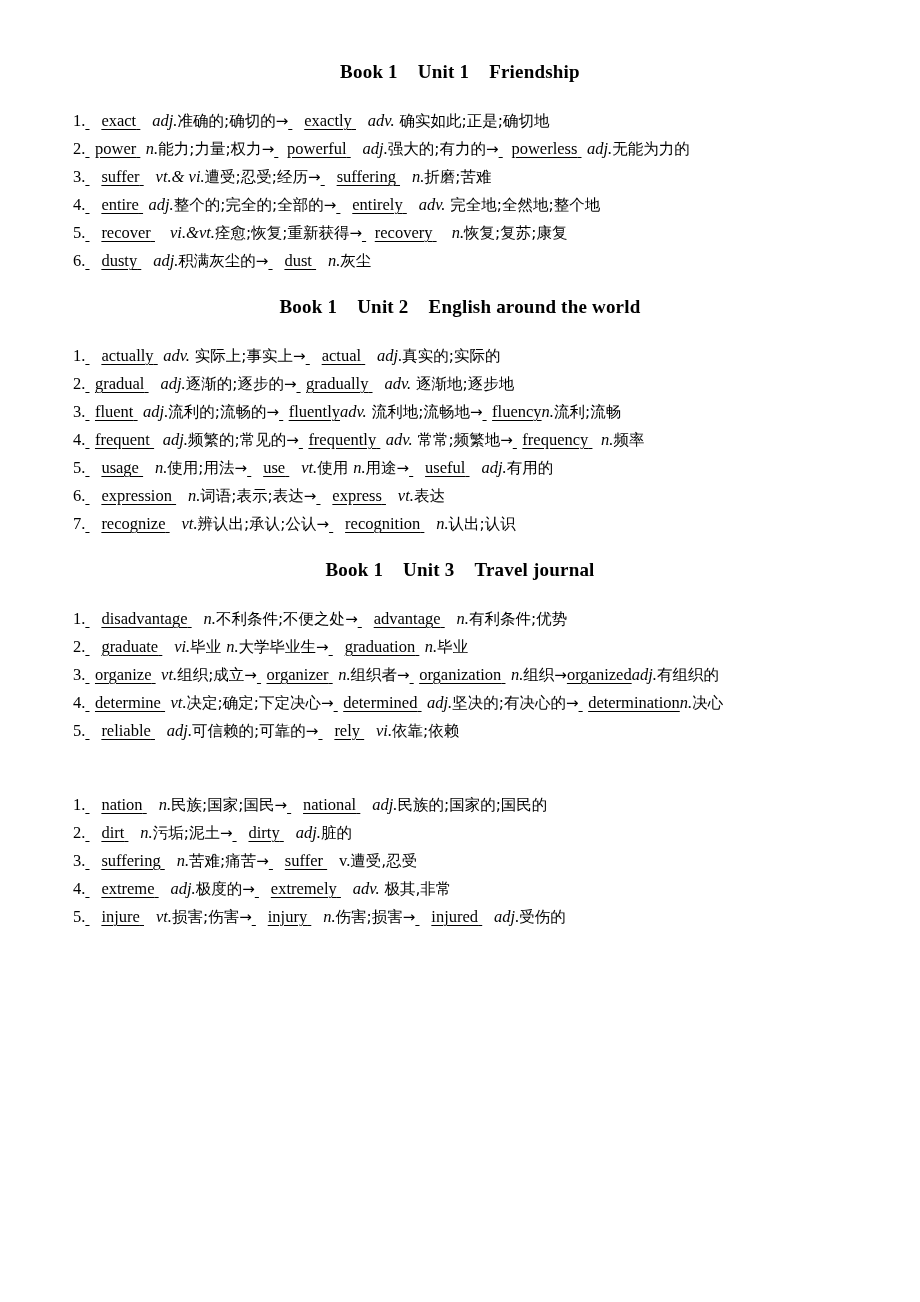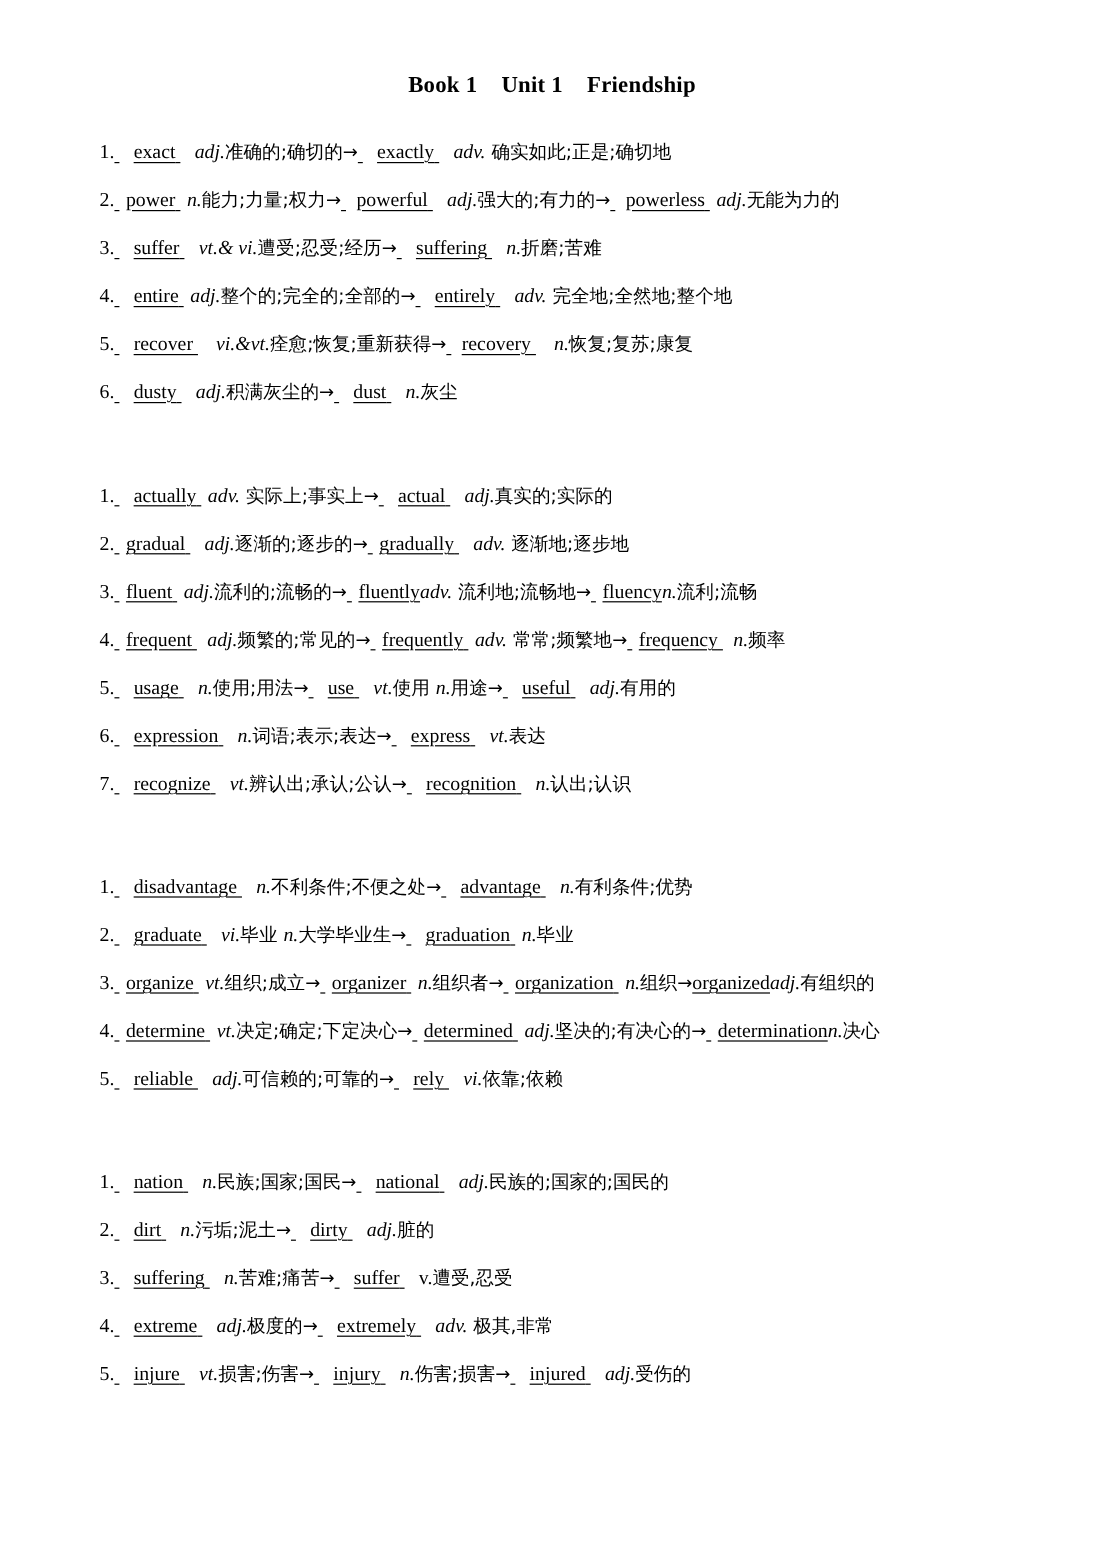--- a/index.html
+++ b/index.html
@@ -13,43 +13,42 @@
     height: 1302px;
     font-family: "Liberation Serif", "DejaVu Serif", serif;
     color: #000000;
     overflow: hidden;
   }
   .page {
     position: relative;
     width: 920px;
     height: 1302px;
     box-sizing: border-box;
-    padding: 0 55px;
+    padding: 0 73px;
   }
 
   
   .unit-heading {
     text-align: center;
     font-weight: bold;
     font-size: 19px;
     letter-spacing: 0.2px;
     line-height: 1.1;
   }
   .unit-heading .hd-gap {
     display: inline-block;
     width: 20px;
   }
 
   
   .entry {
     font-size: 16.5px;
-    line-height: 40px;
+    line-height: 27px;
     white-space: nowrap;
     letter-spacing: 0;
-    margin-left: 28px;
   }
   .entry.wrap-line {
     padding-left: 26px;
   }
   .num {
     font-family: "Liberation Serif", "DejaVu Serif", serif;
   }
   
   .blank {
     text-decoration: underline;
@@ -90,29 +89,31 @@
   <div id="sections-root">
       <div class="unit-heading"><span>Book 1</span><span class="hd-gap"></span><span>Unit 1</span><span class="hd-gap"></span><span>Friendship</span></div>
       <div class="gap-h2e"></div>
       <div class="entry"><span class="num">1.</span><span class="pad" style="width: 16px;">&nbsp;</span><span class="blank">exact</span><span class="pad" style="width: 16px;">&nbsp;</span><span class="pos">adj.</span><span class="cn">准确的;确切的</span><span class="arrow">→</span><span class="pad" style="width: 16px;">&nbsp;</span><span class="blank">exactly</span><span class="pad" style="width: 16px;">&nbsp;</span><span class="pos">adv.</span><span class="cn"> 确实如此;正是;确切地</span></div>
       <div class="entry"><span class="num">2.</span><span class="pad" style="width: 9.6px;">&nbsp;</span><span class="blank">power</span><span class="pad" style="width: 9.6px;">&nbsp;</span><span class="pos">n.</span><span class="cn">能力;力量;权力</span><span class="arrow">→</span><span class="pad" style="width: 12.8px;">&nbsp;</span><span class="blank">powerful</span><span class="pad" style="width: 16px;">&nbsp;</span><span class="pos">adj.</span><span class="cn">强大的;有力的</span><span class="arrow">→</span><span class="pad" style="width: 12.8px;">&nbsp;</span><span class="blank">powerless</span><span class="pad" style="width: 9.6px;">&nbsp;</span><span class="pos">adj.</span><span class="cn">无能为力的</span></div>
       <div class="entry"><span class="num">3.</span><span class="pad" style="width: 16px;">&nbsp;</span><span class="blank">suffer</span><span class="pad" style="width: 16px;">&nbsp;</span><span class="pos">vt.&amp; vi.</span><span class="cn">遭受;忍受;经历</span><span class="arrow">→</span><span class="pad" style="width: 16px;">&nbsp;</span><span class="blank">suffering</span><span class="pad" style="width: 16px;">&nbsp;</span><span class="pos">n.</span><span class="cn">折磨;苦难</span></div>
       <div class="entry"><span class="num">4.</span><span class="pad" style="width: 16px;">&nbsp;</span><span class="blank">entire</span><span class="pad" style="width: 9.6px;">&nbsp;</span><span class="pos">adj.</span><span class="cn">整个的;完全的;全部的</span><span class="arrow">→</span><span class="pad" style="width: 16px;">&nbsp;</span><span class="blank">entirely</span><span class="pad" style="width: 16px;">&nbsp;</span><span class="pos">adv.</span><span class="cn"> 完全地;全然地;整个地</span></div>
       <div class="entry"><span class="num">5.</span><span class="pad" style="width: 16px;">&nbsp;</span><span class="blank">recover</span><span class="pad" style="width: 19.2px;">&nbsp;</span><span class="pos">vi.&amp;vt.</span><span class="cn">痊愈;恢复;重新获得</span><span class="arrow">→</span><span class="pad" style="width: 12.8px;">&nbsp;</span><span class="blank">recovery</span><span class="pad" style="width: 19.2px;">&nbsp;</span><span class="pos">n.</span><span class="cn">恢复;复苏;康复</span></div>
       <div class="entry"><span class="num">6.</span><span class="pad" style="width: 16px;">&nbsp;</span><span class="blank">dusty</span><span class="pad" style="width: 16px;">&nbsp;</span><span class="pos">adj.</span><span class="cn">积满灰尘的</span><span class="arrow">→</span><span class="pad" style="width: 16px;">&nbsp;</span><span class="blank">dust</span><span class="pad" style="width: 16px;">&nbsp;</span><span class="pos">n.</span><span class="cn">灰尘</span></div>
       <div class="gap-e2h"></div>
+      <div class="unit-heading"><span>Book 1</span><span class="hd-gap"></span><span>Unit 2</span><span class="hd-gap"></span><span>English around the world</span></div>
       <div class="gap-h2e"></div>
       <div class="entry"><span class="num">1.</span><span class="pad" style="width: 16px;">&nbsp;</span><span class="blank">actually</span><span class="pad" style="width: 9.6px;">&nbsp;</span><span class="pos">adv.</span><span class="cn"> 实际上;事实上</span><span class="arrow">→</span><span class="pad" style="width: 16px;">&nbsp;</span><span class="blank">actual</span><span class="pad" style="width: 16px;">&nbsp;</span><span class="pos">adj.</span><span class="cn">真实的;实际的</span></div>
       <div class="entry"><span class="num">2.</span><span class="pad" style="width: 9.6px;">&nbsp;</span><span class="blank">gradual</span><span class="pad" style="width: 16px;">&nbsp;</span><span class="pos">adj.</span><span class="cn">逐渐的;逐步的</span><span class="arrow">→</span><span class="pad" style="width: 9.6px;">&nbsp;</span><span class="blank">gradually</span><span class="pad" style="width: 16px;">&nbsp;</span><span class="pos">adv.</span><span class="cn"> 逐渐地;逐步地</span></div>
       <div class="entry"><span class="num">3.</span><span class="pad" style="width: 9.6px;">&nbsp;</span><span class="blank">fluent</span><span class="pad" style="width: 9.6px;">&nbsp;</span><span class="pos">adj.</span><span class="cn">流利的;流畅的</span><span class="arrow">→</span><span class="pad" style="width: 9.6px;">&nbsp;</span><span class="blank">fluently</span><span class="pos">adv.</span><span class="cn"> 流利地;流畅地</span><span class="arrow">→</span><span class="pad" style="width: 9.6px;">&nbsp;</span><span class="blank">fluency</span><span class="pos">n.</span><span class="cn">流利;流畅</span></div>
       <div class="entry"><span class="num">4.</span><span class="pad" style="width: 9.6px;">&nbsp;</span><span class="blank">frequent</span><span class="pad" style="width: 12.8px;">&nbsp;</span><span class="pos">adj.</span><span class="cn">频繁的;常见的</span><span class="arrow">→</span><span class="pad" style="width: 9.6px;">&nbsp;</span><span class="blank">frequently</span><span class="pad" style="width: 9.6px;">&nbsp;</span><span class="pos">adv.</span><span class="cn"> 常常;频繁地</span><span class="arrow">→</span><span class="pad" style="width: 9.6px;">&nbsp;</span><span class="blank">frequency</span><span class="pad" style="width: 12.8px;">&nbsp;</span><span class="pos">n.</span><span class="cn">频率</span></div>
       <div class="entry"><span class="num">5.</span><span class="pad" style="width: 16px;">&nbsp;</span><span class="blank">usage</span><span class="pad" style="width: 16px;">&nbsp;</span><span class="pos">n.</span><span class="cn">使用;用法</span><span class="arrow">→</span><span class="pad" style="width: 16px;">&nbsp;</span><span class="blank">use</span><span class="pad" style="width: 16px;">&nbsp;</span><span class="pos">vt.</span><span class="cn">使用 </span><span class="pos">n.</span><span class="cn">用途</span><span class="arrow">→</span><span class="pad" style="width: 16px;">&nbsp;</span><span class="blank">useful</span><span class="pad" style="width: 16px;">&nbsp;</span><span class="pos">adj.</span><span class="cn">有用的</span></div>
       <div class="entry"><span class="num">6.</span><span class="pad" style="width: 16px;">&nbsp;</span><span class="blank">expression</span><span class="pad" style="width: 16px;">&nbsp;</span><span class="pos">n.</span><span class="cn">词语;表示;表达</span><span class="arrow">→</span><span class="pad" style="width: 16px;">&nbsp;</span><span class="blank">express</span><span class="pad" style="width: 16px;">&nbsp;</span><span class="pos">vt.</span><span class="cn">表达</span></div>
       <div class="entry"><span class="num">7.</span><span class="pad" style="width: 16px;">&nbsp;</span><span class="blank">recognize</span><span class="pad" style="width: 16px;">&nbsp;</span><span class="pos">vt.</span><span class="cn">辨认出;承认;公认</span><span class="arrow">→</span><span class="pad" style="width: 16px;">&nbsp;</span><span class="blank">recognition</span><span class="pad" style="width: 16px;">&nbsp;</span><span class="pos">n.</span><span class="cn">认出;认识</span></div>
       <div class="gap-e2h"></div>
+      <div class="unit-heading"><span>Book 1</span><span class="hd-gap"></span><span>Unit 3</span><span class="hd-gap"></span><span>Travel journal</span></div>
       <div class="gap-h2e"></div>
       <div class="entry"><span class="num">1.</span><span class="pad" style="width: 16px;">&nbsp;</span><span class="blank">disadvantage</span><span class="pad" style="width: 16px;">&nbsp;</span><span class="pos">n.</span><span class="cn">不利条件;不便之处</span><span class="arrow">→</span><span class="pad" style="width: 16px;">&nbsp;</span><span class="blank">advantage</span><span class="pad" style="width: 16px;">&nbsp;</span><span class="pos">n.</span><span class="cn">有利条件;优势</span></div>
       <div class="entry"><span class="num">2.</span><span class="pad" style="width: 16px;">&nbsp;</span><span class="blank">graduate</span><span class="pad" style="width: 16px;">&nbsp;</span><span class="pos">vi.</span><span class="cn">毕业 </span><span class="pos">n.</span><span class="cn">大学毕业生</span><span class="arrow">→</span><span class="pad" style="width: 16px;">&nbsp;</span><span class="blank">graduation</span><span class="pad" style="width: 9.6px;">&nbsp;</span><span class="pos">n.</span><span class="cn">毕业</span></div>
       <div class="entry"><span class="num">3.</span><span class="pad" style="width: 9.6px;">&nbsp;</span><span class="blank">organize</span><span class="pad" style="width: 9.6px;">&nbsp;</span><span class="pos">vt.</span><span class="cn">组织;成立</span><span class="arrow">→</span><span class="pad" style="width: 9.6px;">&nbsp;</span><span class="blank">organizer</span><span class="pad" style="width: 9.6px;">&nbsp;</span><span class="pos">n.</span><span class="cn">组织者</span><span class="arrow">→</span><span class="pad" style="width: 9.6px;">&nbsp;</span><span class="blank">organization</span><span class="pad" style="width: 9.6px;">&nbsp;</span><span class="pos">n.</span><span class="cn">组织</span><span class="arrow">→</span><span class="blank">organized</span><span class="pos">adj.</span><span class="cn">有组织的</span></div>
       <div class="entry"><span class="num">4.</span><span class="pad" style="width: 9.6px;">&nbsp;</span><span class="blank">determine</span><span class="pad" style="width: 9.6px;">&nbsp;</span><span class="pos">vt.</span><span class="cn">决定;确定;下定决心</span><span class="arrow">→</span><span class="pad" style="width: 9.6px;">&nbsp;</span><span class="blank">determined</span><span class="pad" style="width: 9.6px;">&nbsp;</span><span class="pos">adj.</span><span class="cn">坚决的;有决心的</span><span class="arrow">→</span><span class="pad" style="width: 9.6px;">&nbsp;</span><span class="blank">determination</span><span class="pos">n.</span><span class="cn">决心</span></div>
       <div class="entry"><span class="num">5.</span><span class="pad" style="width: 16px;">&nbsp;</span><span class="blank">reliable</span><span class="pad" style="width: 16px;">&nbsp;</span><span class="pos">adj.</span><span class="cn">可信赖的;可靠的</span><span class="arrow">→</span><span class="pad" style="width: 16px;">&nbsp;</span><span class="blank">rely</span><span class="pad" style="width: 16px;">&nbsp;</span><span class="pos">vi.</span><span class="cn">依靠;依赖</span></div>
       <div class="gap-e2h"></div>
       <div class="gap-h2e"></div>
       <div class="entry"><span class="num">1.</span><span class="pad" style="width: 16px;">&nbsp;</span><span class="blank">nation</span><span class="pad" style="width: 16px;">&nbsp;</span><span class="pos">n.</span><span class="cn">民族;国家;国民</span><span class="arrow">→</span><span class="pad" style="width: 16px;">&nbsp;</span><span class="blank">national</span><span class="pad" style="width: 16px;">&nbsp;</span><span class="pos">adj.</span><span class="cn">民族的;国家的;国民的</span></div>
       <div class="entry"><span class="num">2.</span><span class="pad" style="width: 16px;">&nbsp;</span><span class="blank">dirt</span><span class="pad" style="width: 16px;">&nbsp;</span><span class="pos">n.</span><span class="cn">污垢;泥土</span><span class="arrow">→</span><span class="pad" style="width: 16px;">&nbsp;</span><span class="blank">dirty</span><span class="pad" style="width: 16px;">&nbsp;</span><span class="pos">adj.</span><span class="cn">脏的</span></div>

